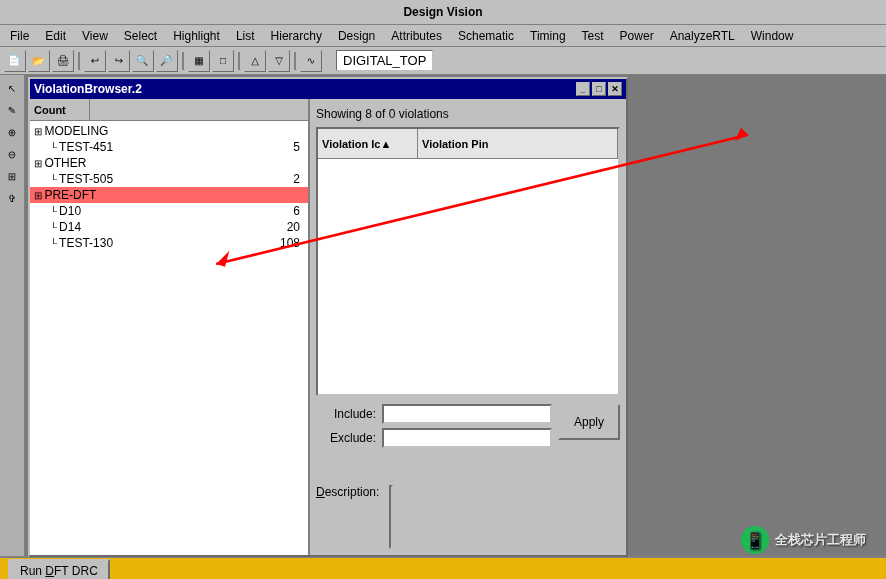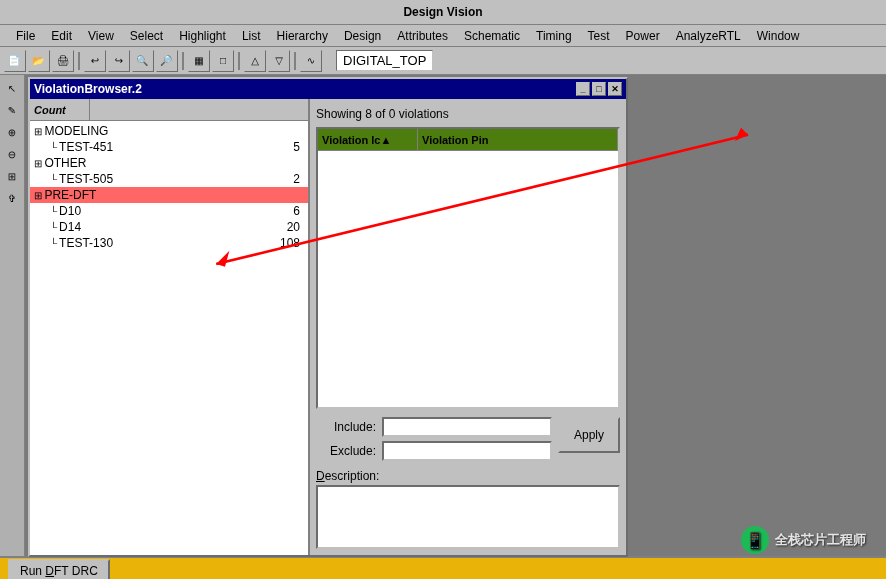--- a/index.html
+++ b/index.html
@@ -29,21 +29,21 @@
       font-weight: bold;
       font-size: 12px;
     }
 
     
     .menu-bar {
       background: #c0c0c0;
       height: 22px;
       display: flex;
       align-items: center;
-      padding: 0 10px;
+      padding: 0 4px;
       border-bottom: 1px solid #808080;
       gap: 4px;
     }
     .menu-item {
       padding: 2px 6px;
       cursor: pointer;
       font-size: 12px;
       white-space: nowrap;
     }
 
@@ -172,21 +172,21 @@
     }
     .tree-col-header {
       padding: 2px 4px;
       font-size: 11px;
       font-weight: bold;
       border-right: 1px solid #808080;
       display: flex;
       align-items: center;
     }
     .tree-col-cat { flex: 1; }
-    .tree-col-count { width: 60px; font-style: italic; }
+    .tree-col-count { width: 60px; }
 
     .vb-tree-body {
       flex: 1;
       background: white;
       overflow-y: auto;
       padding: 2px 0;
     }
     .tree-item {
       padding: 1px 0;
       cursor: pointer;
@@ -217,23 +217,23 @@
     .violations-table {
       border: 2px inset #c0c0c0;
       background: white;
       flex: 1;
       display: flex;
       flex-direction: column;
       min-height: 140px;
     }
     .vt-header {
       display: flex;
-      background: #4d7c0f;
+      background: #e5e5e5;
       border-bottom: 1px solid #808080;
-      height: 22px;
+      height: 30px;
       text-align: center;
     }
     .vt-col {
       padding: 2px 4px;
       font-size: 11px;
       font-weight: bold;
       border-right: 1px solid #808080;
       display: flex;
       align-items: center;
     }
@@ -274,22 +274,23 @@
       cursor: pointer;
       font-size: 12px;
       align-self: stretch;
       display: flex;
       align-items: center;
     }
 
     
     .desc-section {
       display: flex;
-      flex-direction: column;
-      gap: 2px;
+      flex-direction: row;
+      gap: 10px;
+      margin-top: 29px;
     }
     .desc-label { font-size: 12px; }
     .desc-box {
       border: 2px inset #c0c0c0;
       background: white;
       height: 64px;
     }
 
     
     .vb-bottom-btns {

